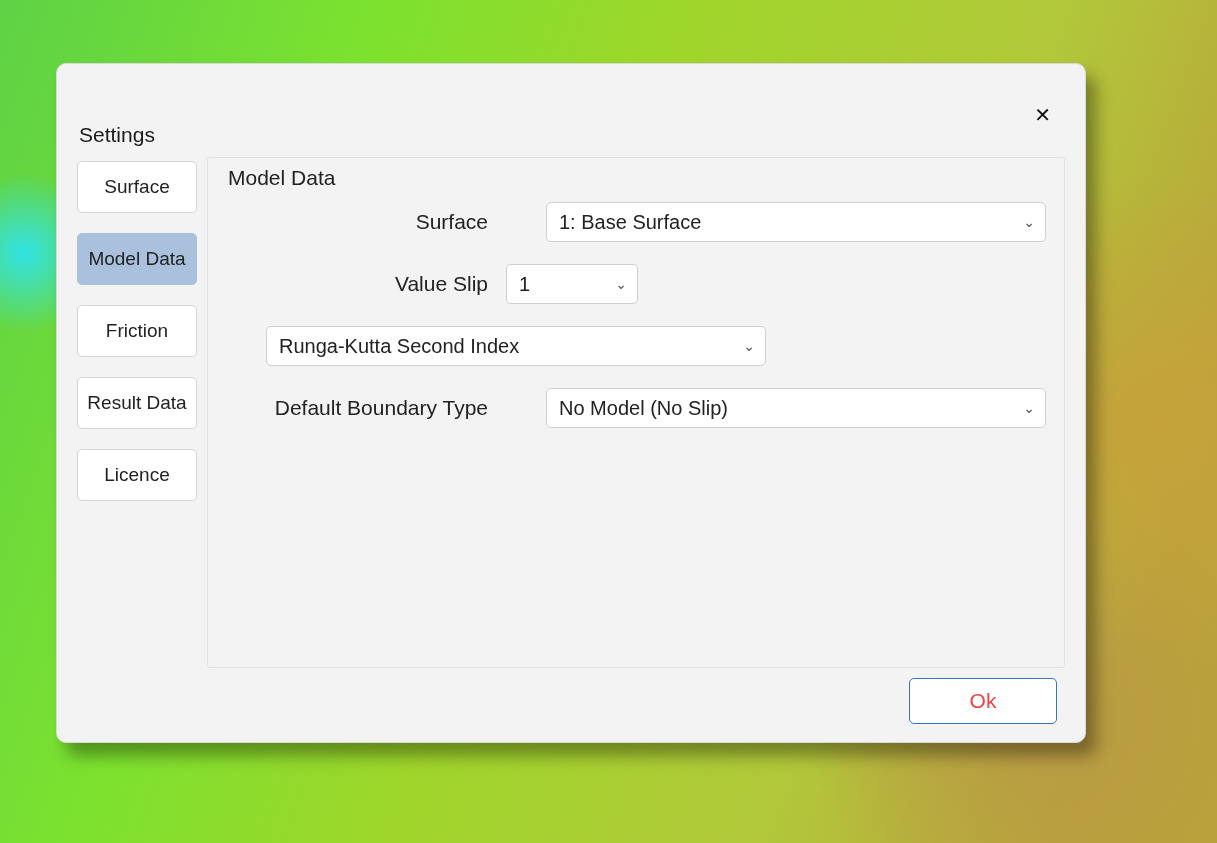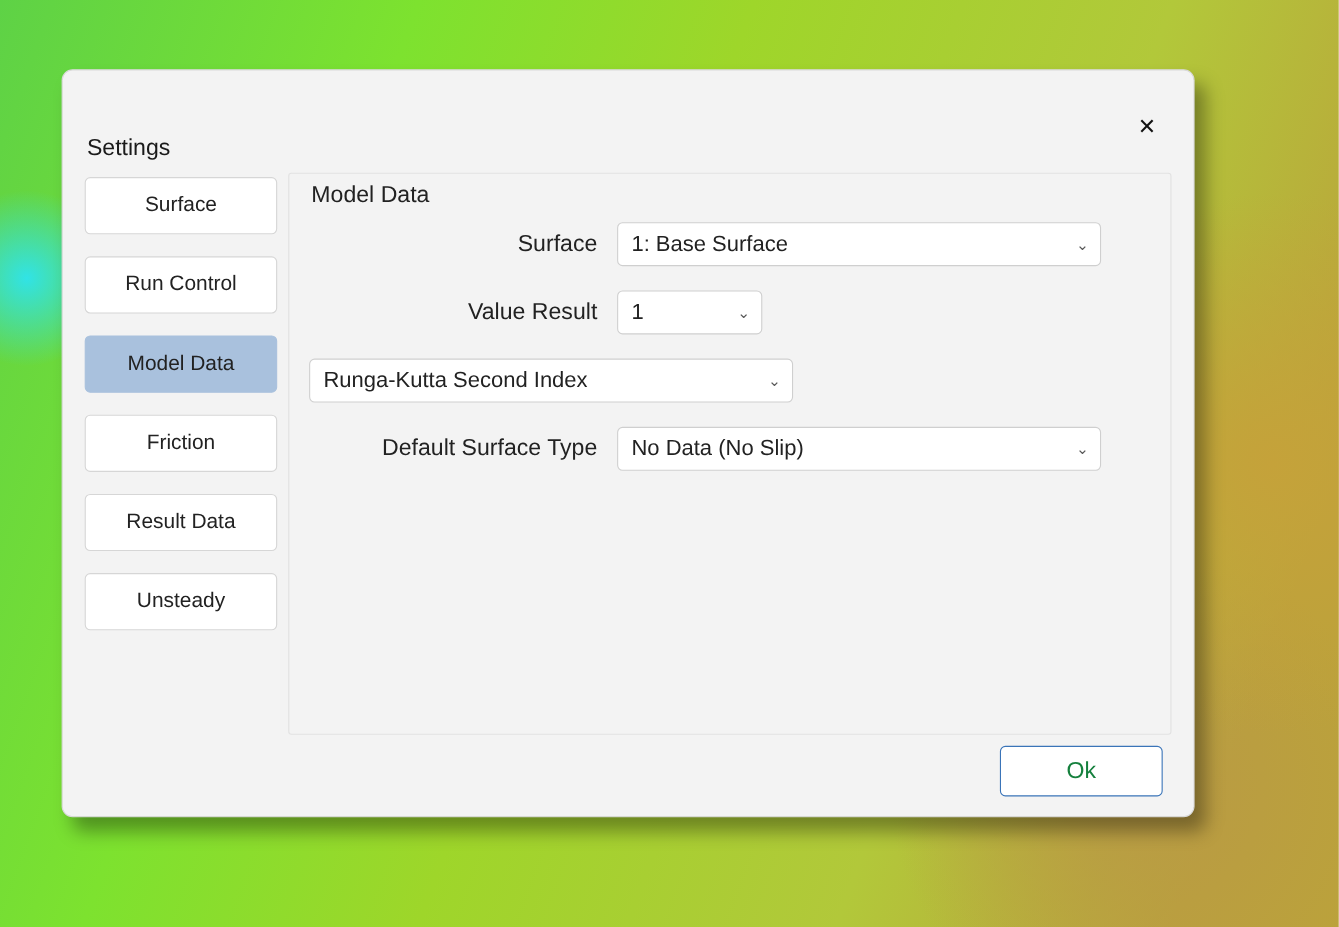--- a/index.html
+++ b/index.html
@@ -38,27 +38,27 @@
     background:#f3f3f3; position:relative;
   }
   .panel-title { font-size:21px; color:#222; margin:0 0 12px 2px; }
   .form-row { display:flex; align-items:center; gap:18px; margin-bottom:22px; }
   .form-label { width:262px; text-align:right; font-size:21px; color:#222; }
   .select {
     height:40px; background:#fff; border:1px solid #cfcfcf; border-radius:5px;
     display:flex; align-items:center; justify-content:space-between; padding:0 10px 0 12px;
     font-size:20px; color:#222; cursor:pointer;
   }
-  .sel-wide { width:440px; }
+  .sel-wide { width:500px;margin-left:40px; }
   .sel-small { width:132px; }
   .caret { color:#565656; font-size:14px; }
   .footer { display:flex; justify-content:flex-end; gap:20px; padding:10px 8px 2px 0; }
   .action-btn {
     width:148px; height:46px; background:#fff; border:1.5px solid #3a74b8; border-radius:5px;
-    display:flex; align-items:center; justify-content:center; font-size:21px; color:#15803d; cursor:pointer;
+    display:flex; align-items:center; justify-content:center; font-size:21px; color:#ef4444; cursor:pointer;
   }
   
   .rough-edge {
     position:absolute; left:0; top:0; width:1217px; height:843px; pointer-events:none;
     background:transparent;
   }
 </style>
 </head>
 <body>
 
@@ -70,67 +70,64 @@
     <span class="title-text">Settings</span>
     <span class="close-x">✕</span>
   </div>
 
   <div class="body">
 
     <div class="sidebar">
       <div class="nav-btn">
         <span>Surface</span>
       </div>
-      <div class="nav-btn">
-        <span>Run Control</span>
-      </div>
       <div class="nav-btn active">
         <span>Model Data</span>
       </div>
       <div class="nav-btn">
         <span>Friction</span>
       </div>
       <div class="nav-btn">
         <span>Result Data</span>
       </div>
       <div class="nav-btn">
-        <span>Unsteady</span>
+        <span>Licence</span>
       </div>
     </div>
 
     <div class="panel">
       <div class="panel-title">Model Data</div>
 
       <div class="form-row">
         <div class="form-label">Surface</div>
         <div class="select sel-wide">
           <span>1: Base Surface</span>
           <span class="caret">⌄</span>
         </div>
       </div>
 
       <div class="form-row">
-        <div class="form-label">Value Result</div>
+        <div class="form-label">Value Slip</div>
         <div class="select sel-small">
           <span>1</span>
           <span class="caret">⌄</span>
         </div>
       </div>
 
       <div class="form-row">
         <div class="select sel-wide">
           <span>Runga-Kutta Second Index</span>
           <span class="caret">⌄</span>
         </div>
       </div>
 
       <div class="form-row">
-        <div class="form-label">Default Surface Type</div>
+        <div class="form-label">Default Boundary Type</div>
         <div class="select sel-wide">
-          <span>No Data (No Slip)</span>
+          <span>No Model (No Slip)</span>
           <span class="caret">⌄</span>
         </div>
       </div>
     </div>
 
   </div>
 
   <div class="footer">
     <div class="action-btn">
       <span>Ok</span>

